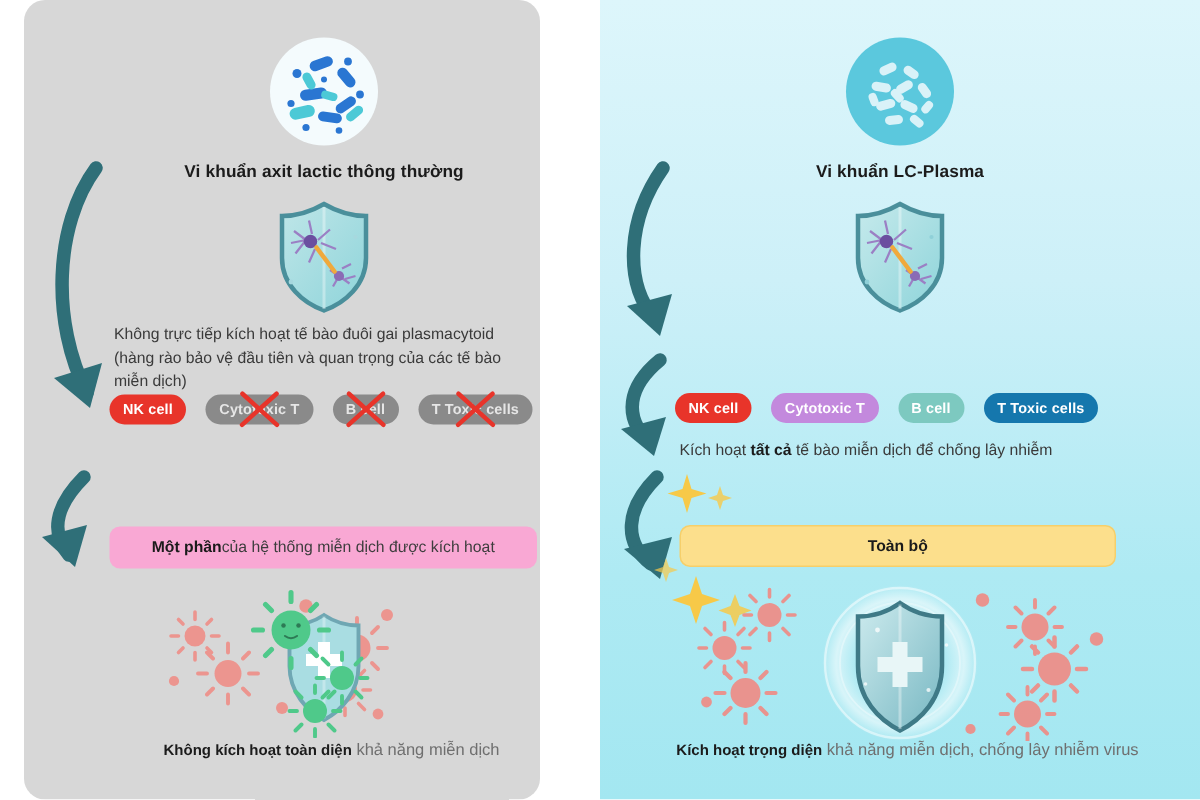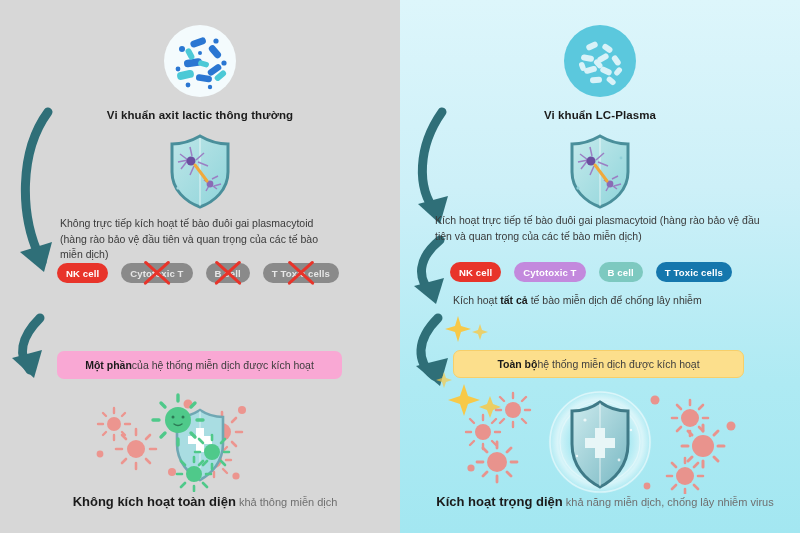--- a/index.html
+++ b/index.html
@@ -18,23 +18,24 @@
   }
 
   
   .panel {
     position: absolute;
     top: 0;
     height: 533px;
     overflow: hidden;
   }
   .panel-left {
-    left: 0;
-    width: 400px;
+    left: 16px;
+    width: 344px;
     background: #d7d7d7;
+    border-radius: 14px;
   }
   .panel-right {
     left: 400px;
     width: 400px;
     background: linear-gradient(180deg,#ddf6fb 0%, #cdf0f8 35%, #aeeaf3 72%, #a3e7f1 100%);
   }
 
   
   .col {
     position: absolute;
@@ -186,21 +187,21 @@
   .art svg { display:block; width:100%; height:100%; }
 
   
   .footer {
     position: absolute;
     left: 0; width: 400px;
     text-align: center;
     font-size: 11px;
     color: #6f6f6f;
   }
-  .footer b { color:#1b1b1b; font-weight:bold; font-size:13px;padding-left:10px; }
+  .footer b { color:#1b1b1b; font-weight:bold; font-size:10px;padding-left:10px; }
   .footer-left  { top: 494px; }
   .footer-right { top: 494px; }
 
   
   .arrows {
     position: absolute;
     left: 0; top: 0;
     width: 400px; height: 533px;
     pointer-events: none;
   }
@@ -378,21 +379,21 @@
           </g>
           <g fill="#2d7a55">
               <circle cx="103" cy="25" r="1.5"></circle>
               <circle cx="113" cy="25" r="1.5"></circle>
             </g>
           <path d="M104 32 q4 3 8 0" stroke="#2d7a55" stroke-width="1.4" fill="none" stroke-linecap="round"></path>
         </svg>
       </div>
 
       <div class="footer footer-left">
-        <b>Không kích hoạt toàn diện</b><span> khả thông miễn dịch</span>
+        <b>Không kích hoạt toàn diện</b><span> khả năng miễn dịch</span>
       </div>
 
     </div>
   </div>
 
   <div class="panel panel-right">
 
     <div class="arrows">
       <svg viewBox="0 0 400 533" xmlns="http://www.w3.org/2000/svg">
         <g fill="none" stroke="#2f6f78" stroke-width="9" stroke-linecap="round">
@@ -451,21 +452,20 @@
           <circle cx="27" cy="29" r="4.5" fill="#6b4fa0"></circle>
           <circle cx="46" cy="52" r="3.4" fill="#8a6bb5"></circle>
           <path d="M31 33 L43 49" stroke="#f0a93c" stroke-width="3" stroke-linecap="round"></path>
           <g fill="#8fd0d8">
               <circle cx="14" cy="56" r="1.6"></circle>
               <circle cx="57" cy="26" r="1.4"></circle>
             </g>
         </svg>
       </div>
 
-      <div class="body-text body-right">Kích hoạt trực tiếp tế bào đuôi gai plasmacytoid (hàng rào bảo vệ đầu tiên và quan trọng của các tế bào miễn dịch)</div>
 
       <div class="pill-row pill-row-right">
         <div class="pill" style="background:#e8342a">
           <span>NK cell</span>
         </div>
         <div class="pill" style="background:#c389dd">
           <span>Cytotoxic T</span>
         </div>
         <div class="pill" style="background:#7dc9c0">
           <span>B cell</span>
@@ -486,21 +486,20 @@
             <path d="M52 12 L54 18 L60 20 L54 22 L52 28 L50 22 L44 20 L50 18 Z" opacity=".8"></path>
             <path d="M36 72 L40 84 L52 88 L40 92 L36 104 L32 92 L20 88 L32 84 Z"></path>
             <path d="M62 84 L65 92 L73 95 L65 98 L62 106 L59 98 L51 95 L59 92 Z" opacity=".85"></path>
             <path d="M16 60 L18 66 L24 68 L18 70 L16 76 L14 70 L8 68 L14 66 Z" opacity=".7"></path>
           </g>
         </svg>
       </div>
 
       <div class="banner banner-right" style="left:53px;">
         <b>Toàn bộ</b>
-          <span> hệ thống miễn dịch được kích hoạt</span>
       </div>
 
       <div class="art art-right">
         <svg viewBox="0 0 330 104" xmlns="http://www.w3.org/2000/svg">
           <defs>
             <radialGradient id="glow" cx="50%" cy="50%" r="50%">
               <stop offset="55%" stop-color="#ffffff" stop-opacity=".0"></stop>
               <stop offset="82%" stop-color="#ffffff" stop-opacity=".55"></stop>
               <stop offset="100%" stop-color="#ffffff" stop-opacity="0"></stop>
             </radialGradient>

